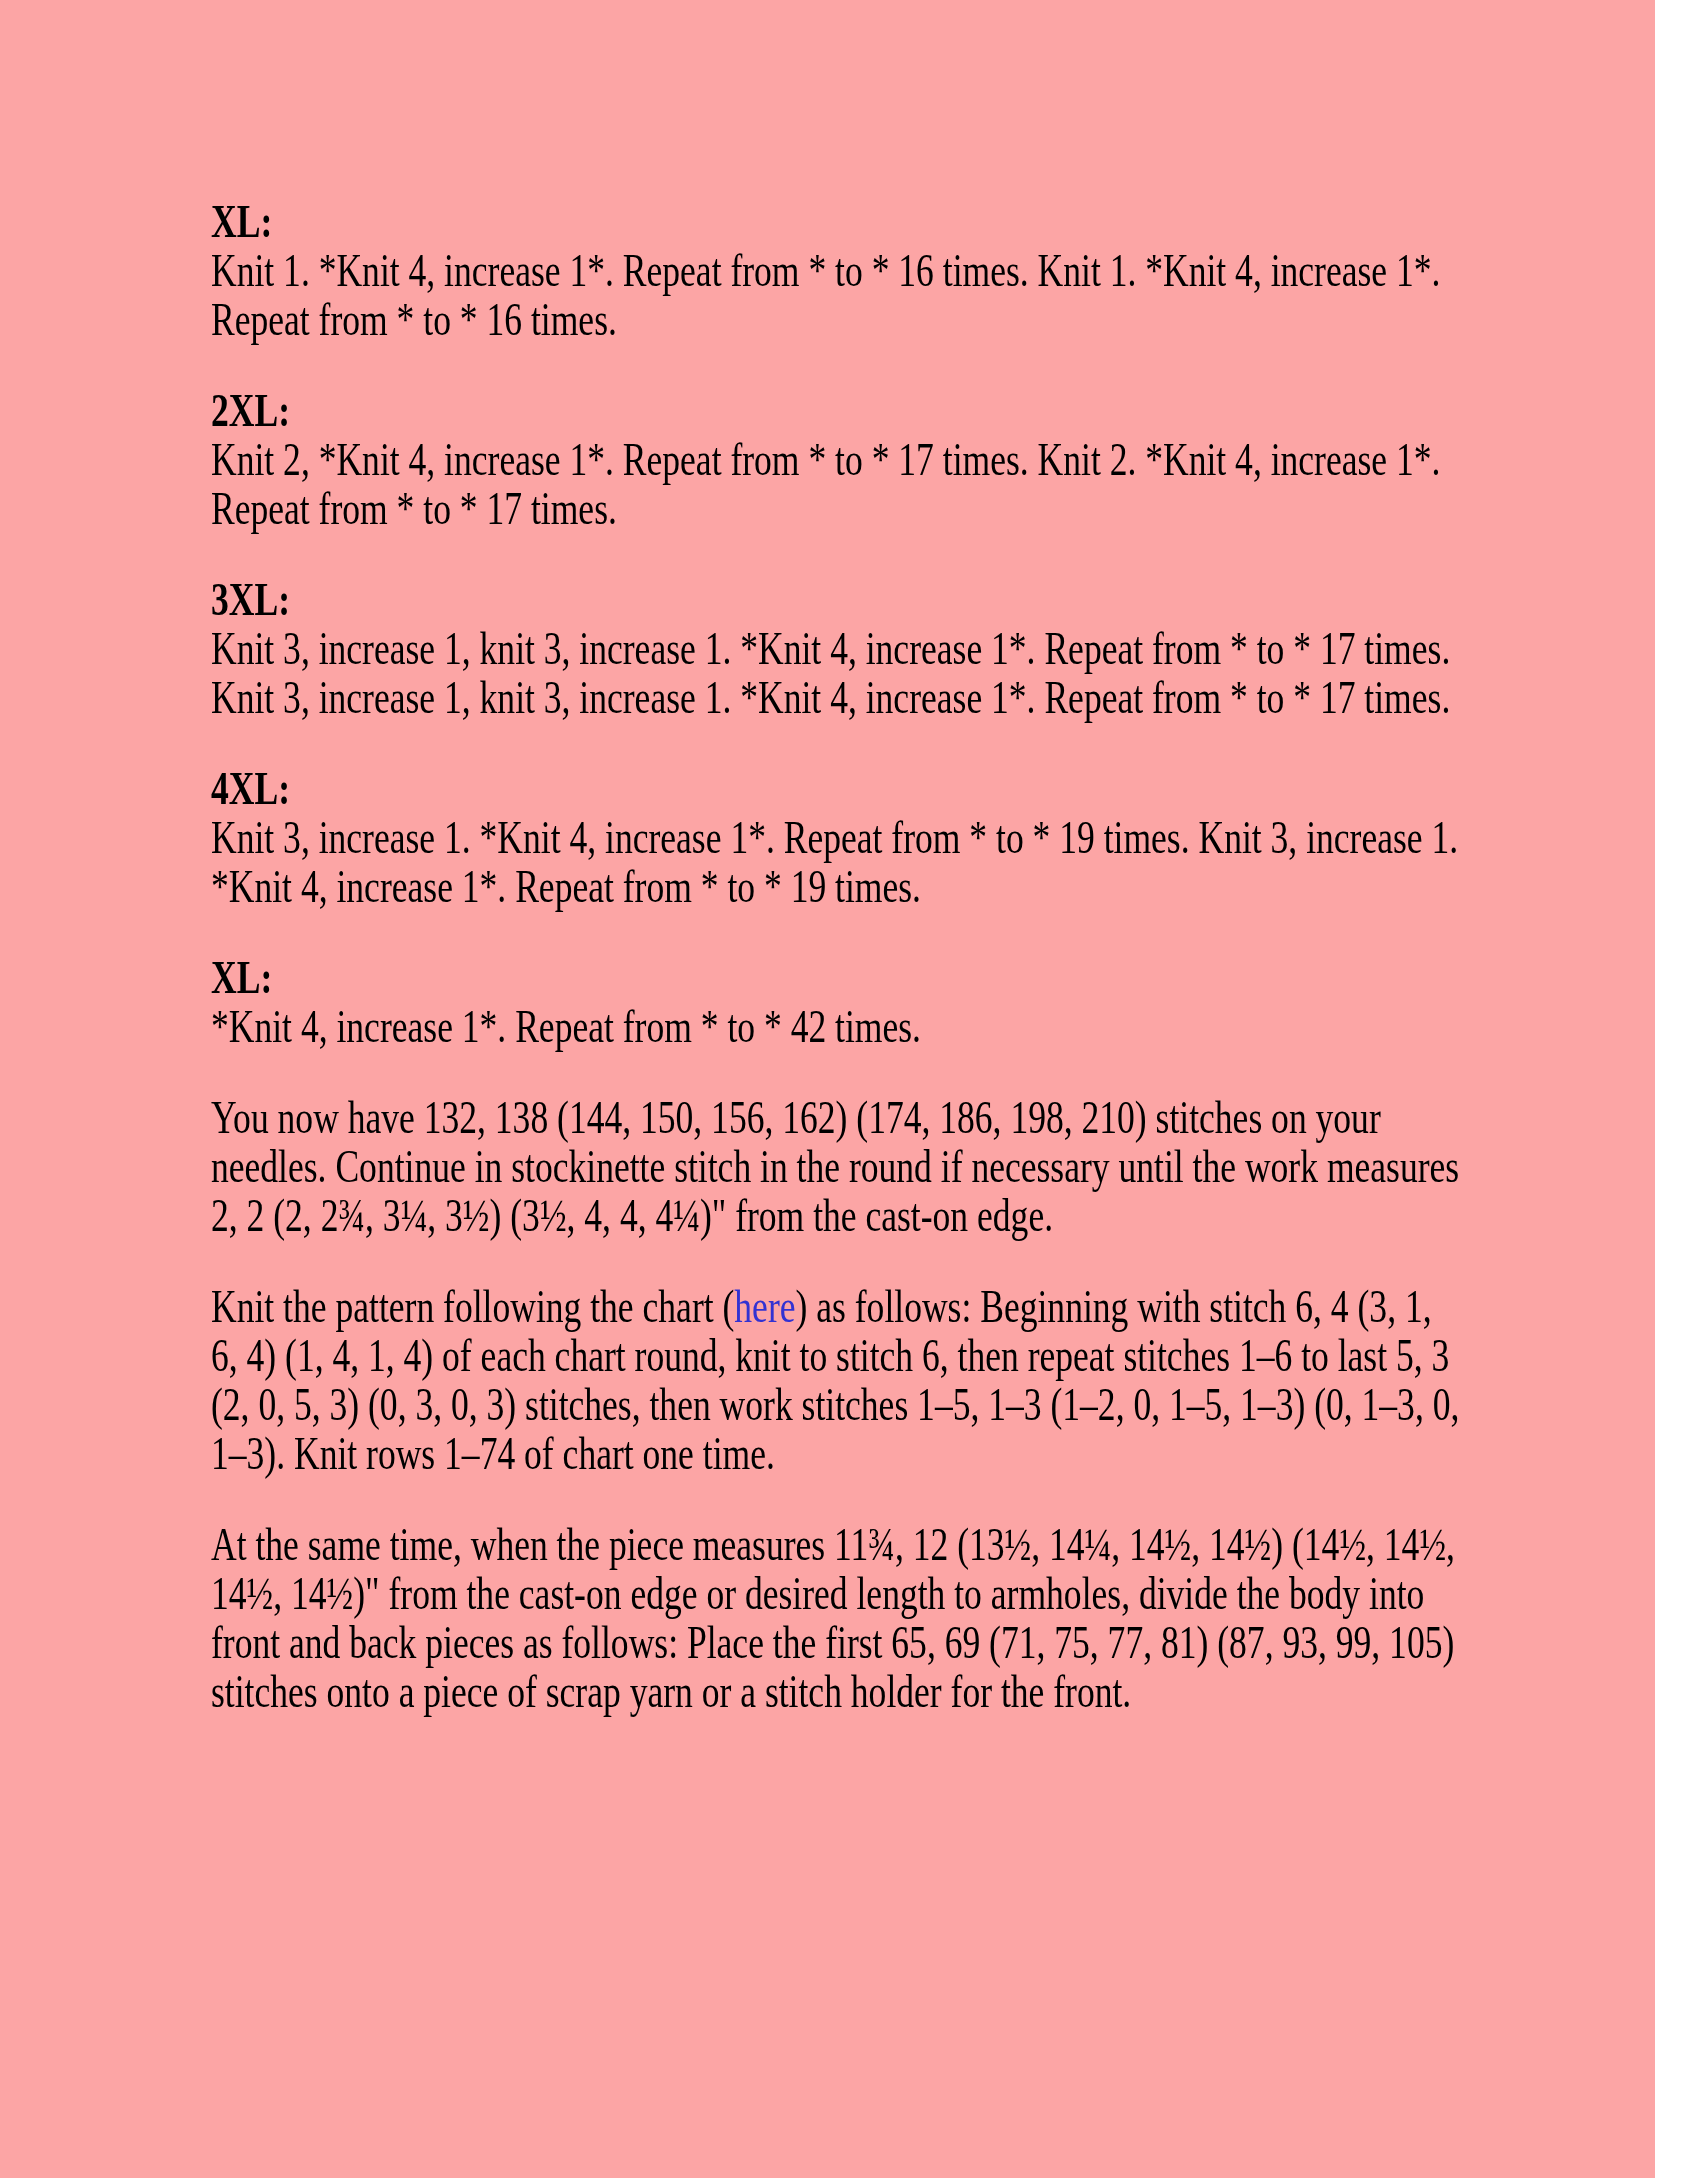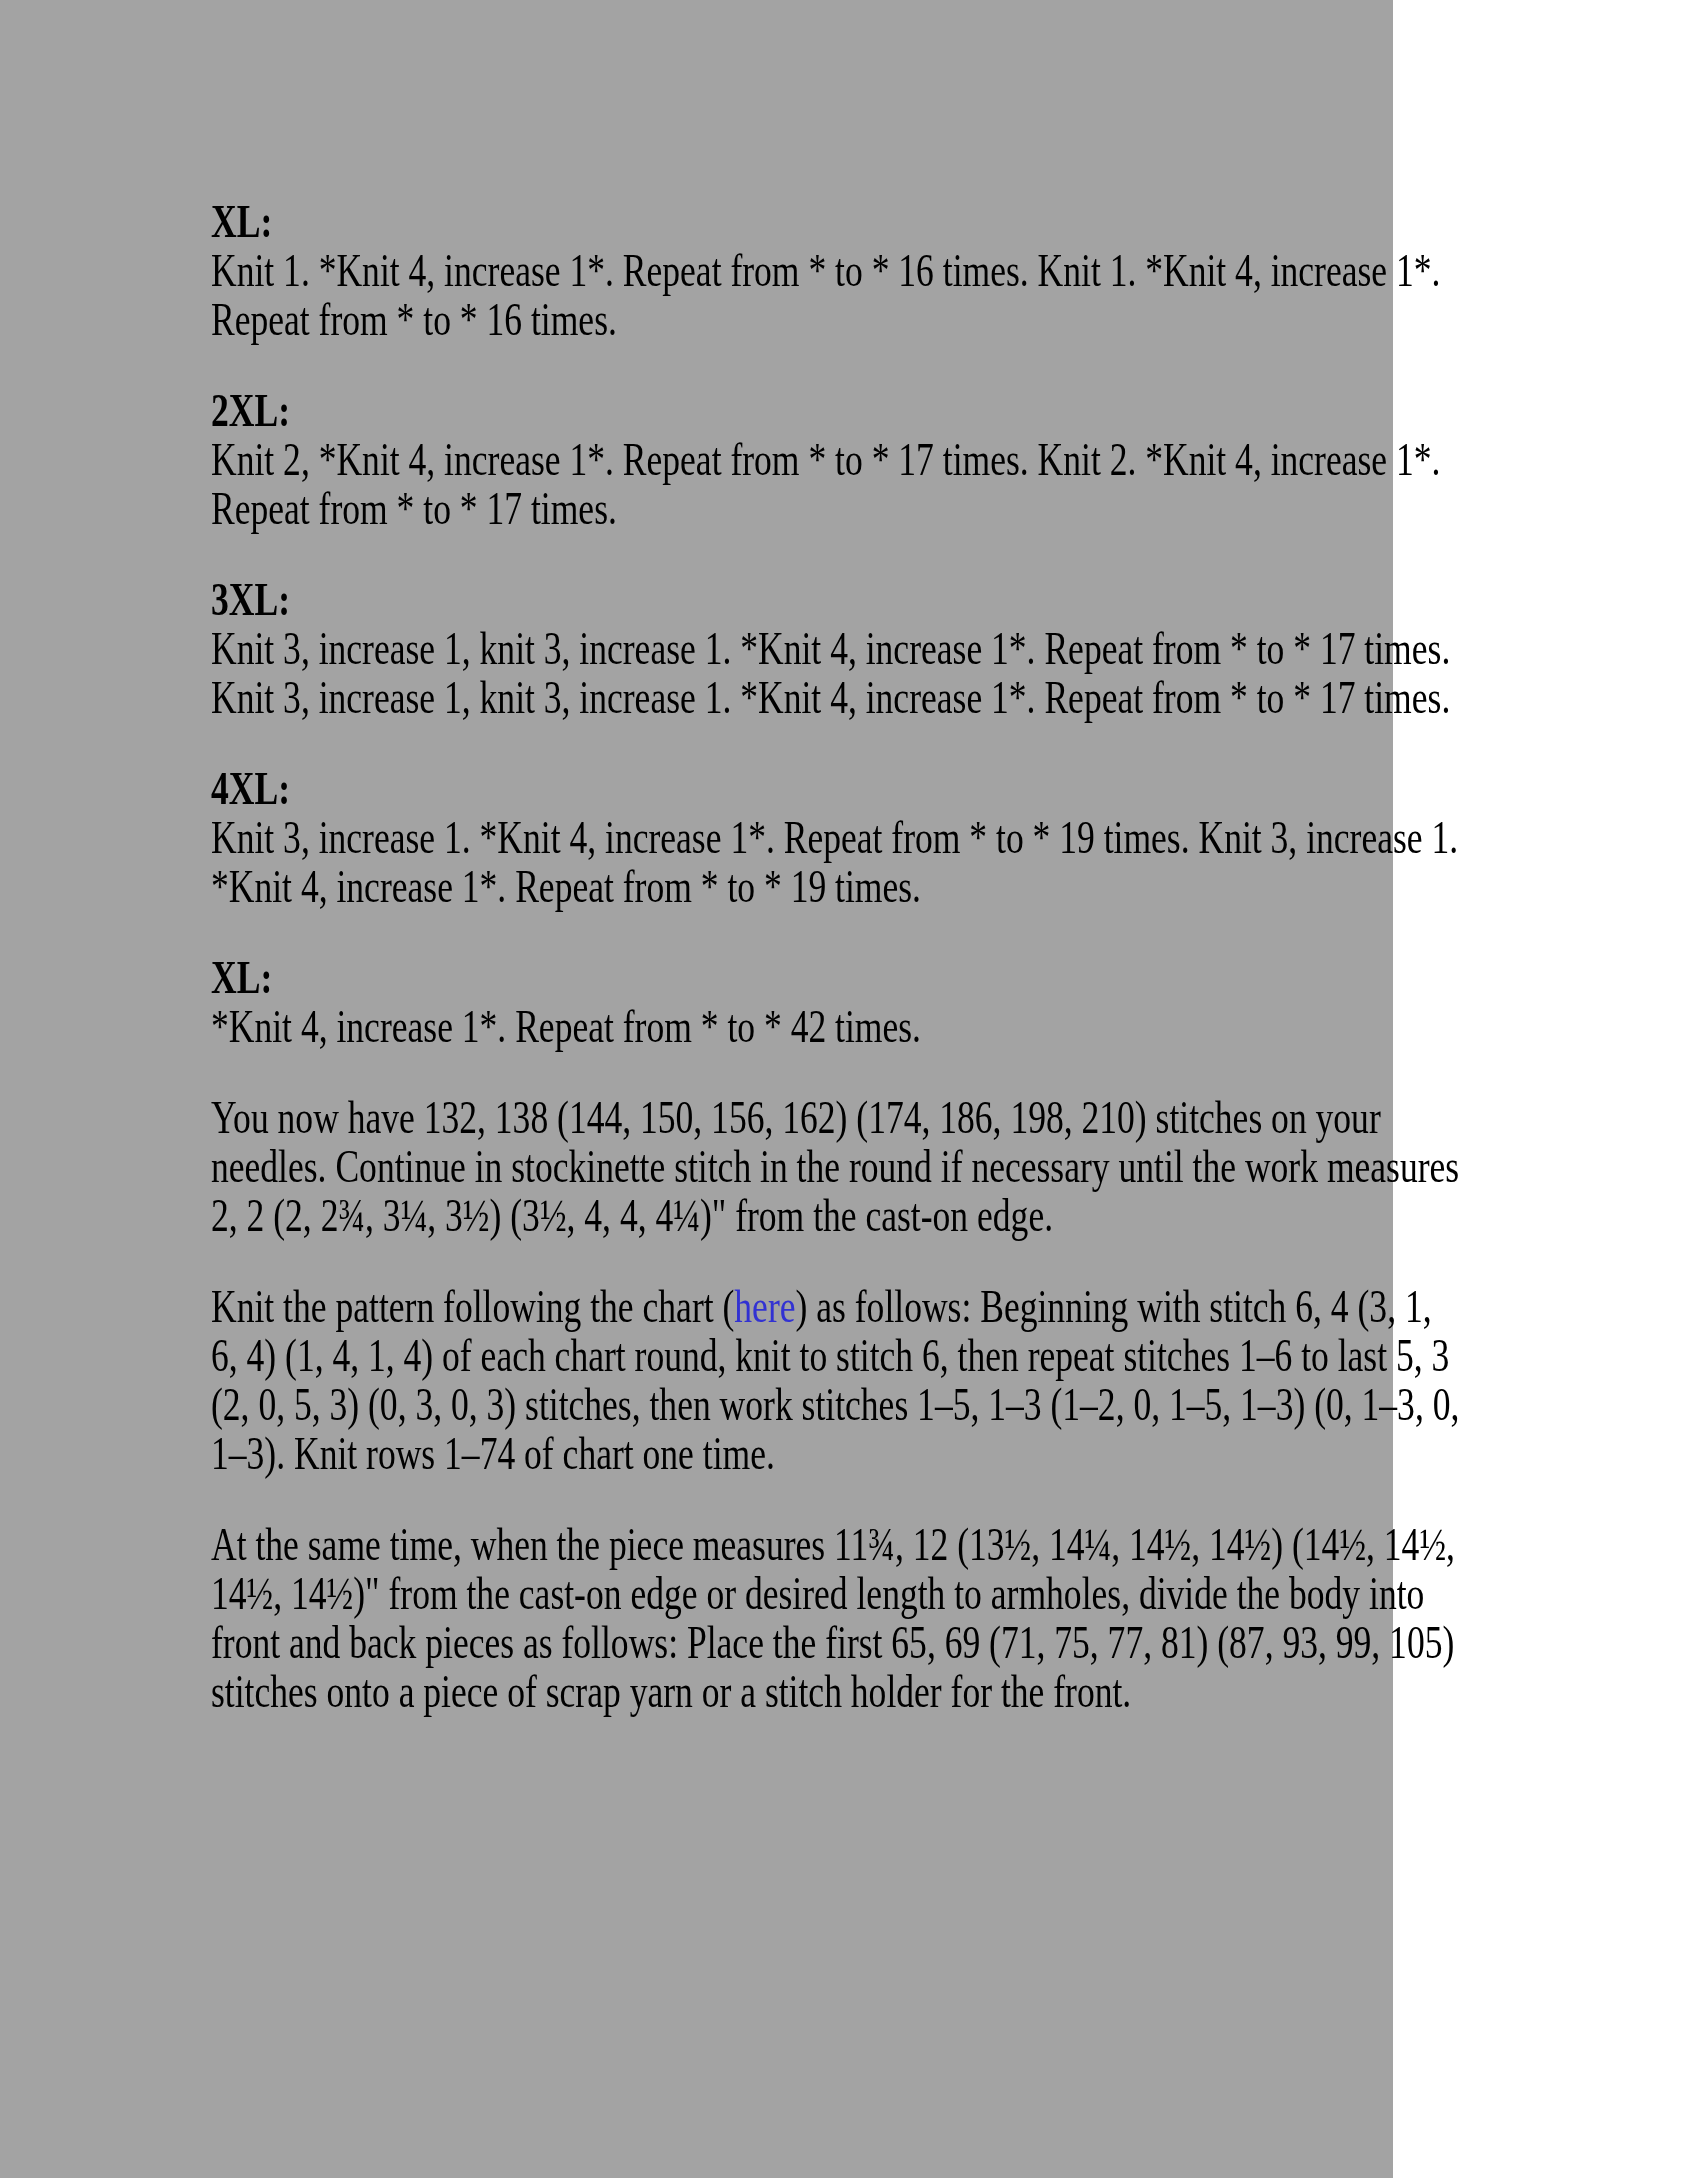--- a/index.html
+++ b/index.html
@@ -5,23 +5,23 @@
   html, body {
     margin: 0;
     padding: 0;
     background: #ffffff;
     width: 1683px;
     height: 2178px;
     overflow: hidden;
   }
   .page {
     position: relative;
-    width: 1393px;
+    width: 1655px;
     height: 2178px;
-    background: #a3a3a3;
+    background: #fca5a5;
     font-family: "Liberation Serif", "DejaVu Serif", serif;
     color: #000000;
   }
   .text-column {
     position: absolute;
     left: 211px;
     top: 197px;
     width: 1619px;
     font-size: 46px;
     line-height: 49px;

